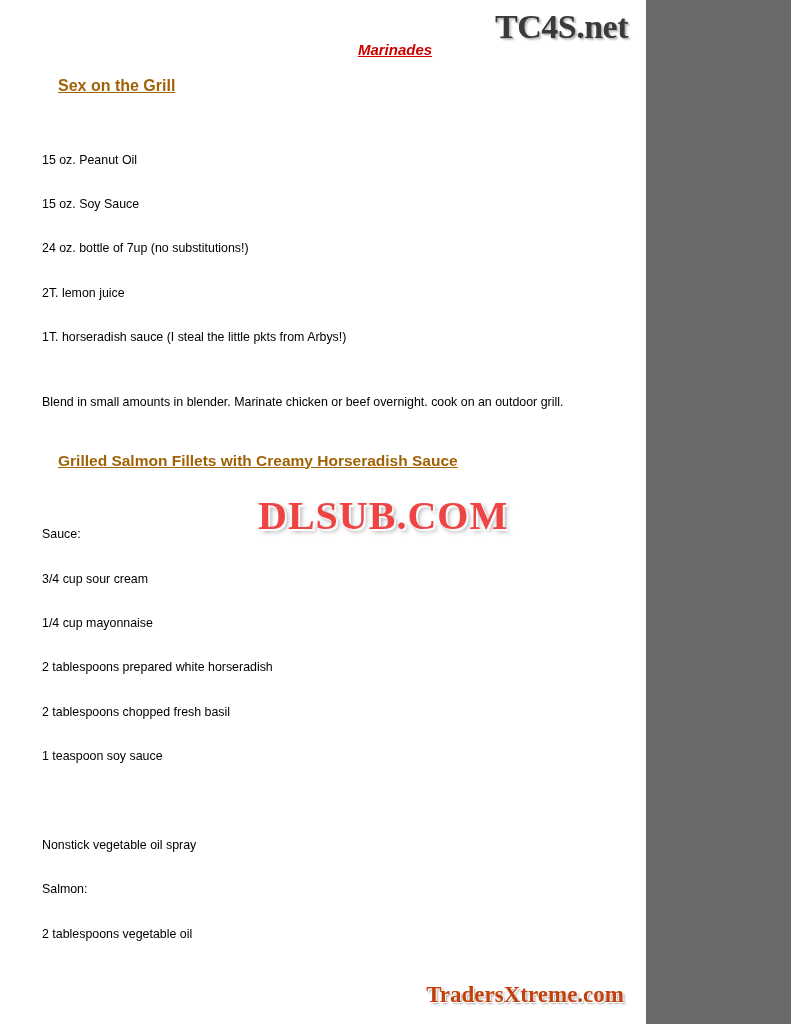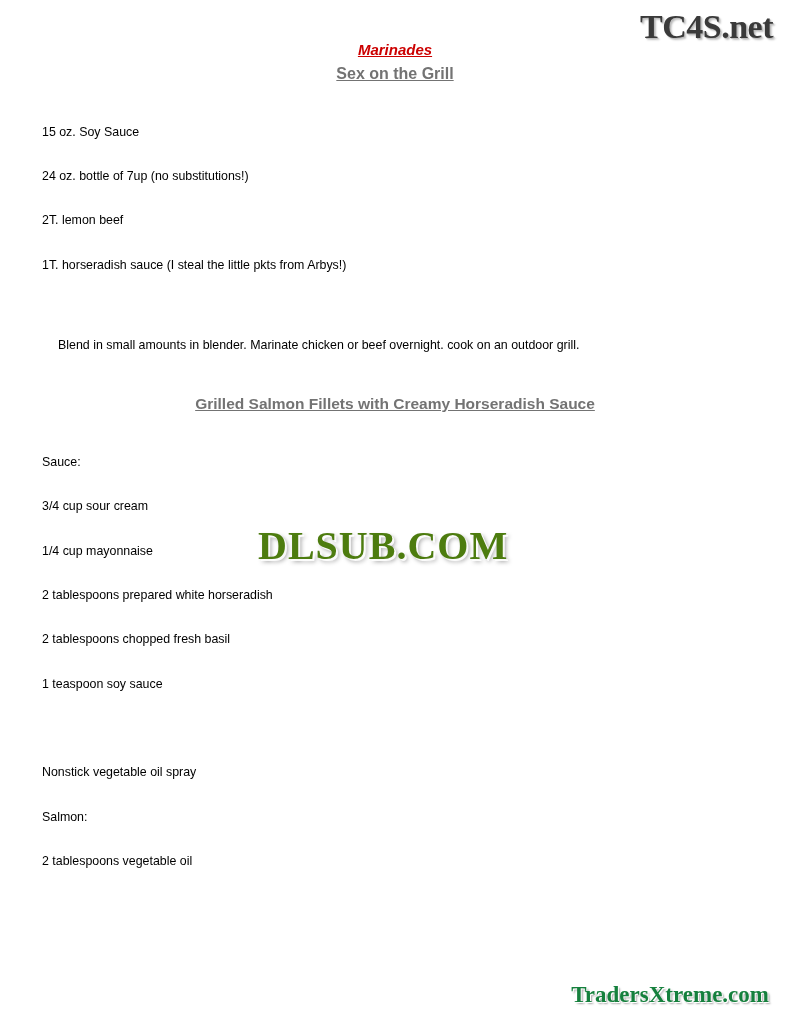--- a/index.html
+++ b/index.html
@@ -2,21 +2,21 @@
 <html><head>
 <meta charset="utf-8">
 <style>
   html, body {
     margin: 0;
     padding: 0;
     background: #6a6a6a;
   }
   .page {
     position: relative;
-    width: 791px;
+    width: 646px;
     height: 1024px;
     background: #ffffff;
     overflow: hidden;
     font-family: "Liberation Sans", sans-serif;
     color: #000000;
     box-sizing: border-box;
   }
   .watermark-tc4s {
     position: absolute;
     top: 8px;
@@ -29,101 +29,100 @@
     text-shadow: 1px 1px 0 #bdbdbd, 2px 2px 2px rgba(0,0,0,0.25);
     white-space: nowrap;
   }
   .watermark-traders {
     position: absolute;
     bottom: 16px;
     right: 22px;
     font-family: "Liberation Serif", serif;
     font-size: 23px;
     font-weight: bold;
-    color: #15803d;
+    color: #c2410c;
     text-shadow: 1px 1px 0 #ffffff, 2px 2px 2px rgba(0,0,0,0.35);
     white-space: nowrap;
   }
   .watermark-dlsub {
     position: absolute;
     left: 258px;
     top: 492px;
     font-family: "Liberation Serif", serif;
     font-size: 40px;
     font-weight: bold;
-    color: #4d7c0f;
+    color: #ef4444;
     letter-spacing: 1px;
     text-shadow: 2px 2px 0 rgba(255,255,255,0.9), 3px 3px 4px rgba(0,0,0,0.35);
     white-space: nowrap;
     pointer-events: none;
-    margin-top: 30px;
   }
   .content {
     position: absolute;
     left: 42px;
     top: 40px;
     width: 706px;
   }
   .doc-title {
     text-align: center;
     font-size: 15px;
     font-weight: bold;
     color: #cc0000;
     text-decoration: underline;
     margin: 0 0 4px 0;
     line-height: 19px;
     font-style: italic;
   }
   .section-title {
-    text-align: center;
     font-size: 16px;
     font-weight: bold;
-    color: #737373;
+    color: #a16207;
     text-decoration: underline;
-    margin: 0;
+    margin: 16px;
     line-height: 22px;
   }
   .section-title.big {
     font-size: 15.5px;
     text-decoration: underline;
   }
   .lines {
     font-size: 12.4px;
     line-height: 14.8px;
     white-space: pre-wrap;
   }
   .lines div {
     min-height: 14.8px;
   }
   .para {
     font-size: 12.4px;
     line-height: 15px;
-    margin: 16px;
+    margin: 0;
   }
   .sp-10 { height: 10px; }
   .sp-20 { height: 20px; }
   .sp-24 { height: 24px; }
 </style>
 </head>
 <body>
 
 <div class="page">
 
   <div class="watermark-tc4s">TC4S.net</div>
 
   <div class="content">
 
     <div class="doc-title">Marinades</div>
 
     <div class="section-title">Sex on the Grill</div>
     <div class="sp-10"></div>
     <div class="lines">
+      <div>15 oz. Peanut Oil</div>
       <div>15 oz. Soy Sauce</div>
       <div>24 oz. bottle of 7up (no substitutions!)</div>
-      <div>2T. lemon beef</div>
+      <div>2T. lemon juice</div>
       <div>1T. horseradish sauce (I steal the little pkts from Arbys!)</div>
     </div>
     <div class="sp-20"></div>
     <div class="para">Blend in small amounts in blender.  Marinate chicken or beef overnight.  cook on an outdoor grill.</div>
 
     <div class="sp-24"></div>
 
     <div class="section-title big">Grilled Salmon Fillets with Creamy Horseradish Sauce</div>
     <div class="sp-10"></div>
     <div class="lines">

